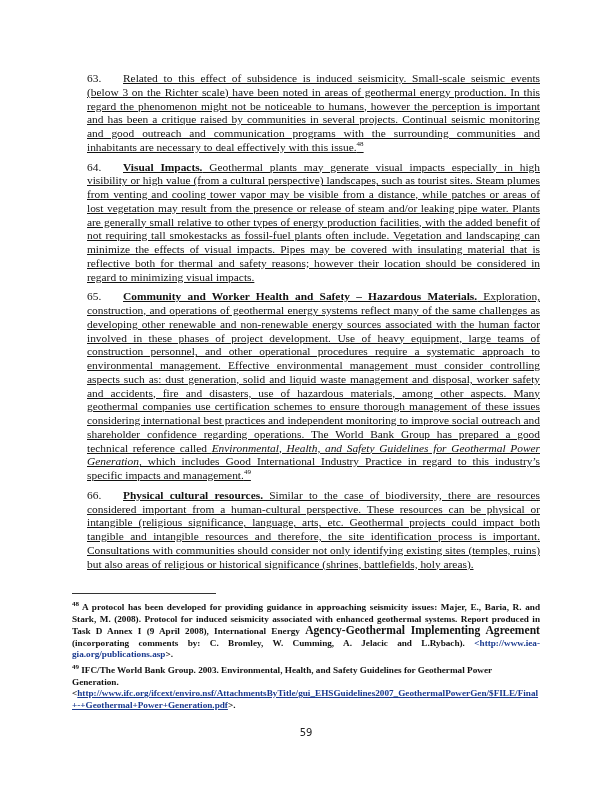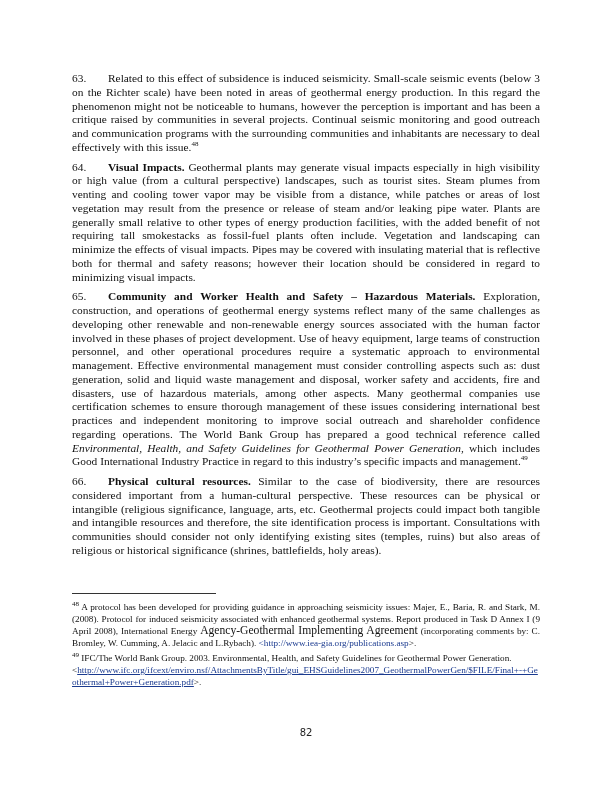--- a/index.html
+++ b/index.html
@@ -1,24 +1,24 @@
 <!DOCTYPE html>
 <html><head>
 <meta charset="utf-8">
 <style>
   html, body { margin:0; padding:0; background:#ffffff; }
   body { width:612px; height:792px; position:relative; overflow:hidden; font-family:"Liberation Serif", serif; color:#111; }
   .page { position:absolute; left:72px; top:72px; width:468px; }
-  .para { font-size:11.4px; line-height:13.75px; text-align:justify; margin:0 0 6px 0; }
+  .para { font-size:11.4px; line-height:13.75px; text-align:justify; margin:0 0 6px 15px;text-decoration:underline; }
   .para .num { display:inline-block; width:36px; }
   .para b { font-weight:bold; }
   sup { font-size:7px; line-height:0; vertical-align:super; }
   .fnrule { position:absolute; left:72px; top:593px; width:144px; border-top:1px solid #333; }
   .footnotes { position:absolute; left:72px; top:602px; width:468px; }
-  .fn { font-size:9.2px; line-height:11.6px; text-align:justify; margin:0 0 4px 0; }
+  .fn { font-size:9.2px; line-height:11.6px; text-align:justify; margin:0 0 4px 0;font-weight:bold; }
   .fn .big { font-size:11.6px; }
   .fn a { color:#1a3a8f; text-decoration:none; }
   .fn a.u { text-decoration:underline; }
   .pagenum { position:absolute; left:0; width:612px; top:727px; text-align:center; font-family:"DejaVu Sans", sans-serif; font-size:10px; color:#222; }
 </style>
 </head>
 <body>
 
 <div class="page">
   <p class="para">
@@ -39,13 +39,13 @@
 
 <div class="footnotes">
   <p class="fn">
     <sup>48</sup><span> A protocol has been developed for providing guidance in approaching seismicity issues:  Majer, E., Baria, R. and Stark, M. (2008). Protocol for induced seismicity associated with enhanced geothermal systems. Report produced in Task D Annex I (9 April 2008), International Energy </span><span class="big">Agency-Geothermal Implementing Agreement</span><span> (incorporating comments by: C. Bromley, W. Cumming, A. Jelacic and L.Rybach). </span><a>&lt;</a><a>http://www.iea-gia.org/publications.asp</a><span>&gt;.</span>
   </p>
   <p class="fn nojust" style="text-align:left; word-break:break-all;">
     <sup>49</sup><span style="word-break:normal;"> IFC/The World Bank Group. 2003.  Environmental, Health, and Safety Guidelines for Geothermal Power Generation.</span><br><span>&lt;</span><a class="u">http://www.ifc.org/ifcext/enviro.nsf/AttachmentsByTitle/gui_EHSGuidelines2007_GeothermalPowerGen/$FILE/Final+-+Geothermal+Power+Generation.pdf</a><span>&gt;.</span>
   </p>
 </div>
 
-<div class="pagenum">82</div>
+<div class="pagenum">59</div>
 
 </body></html>

